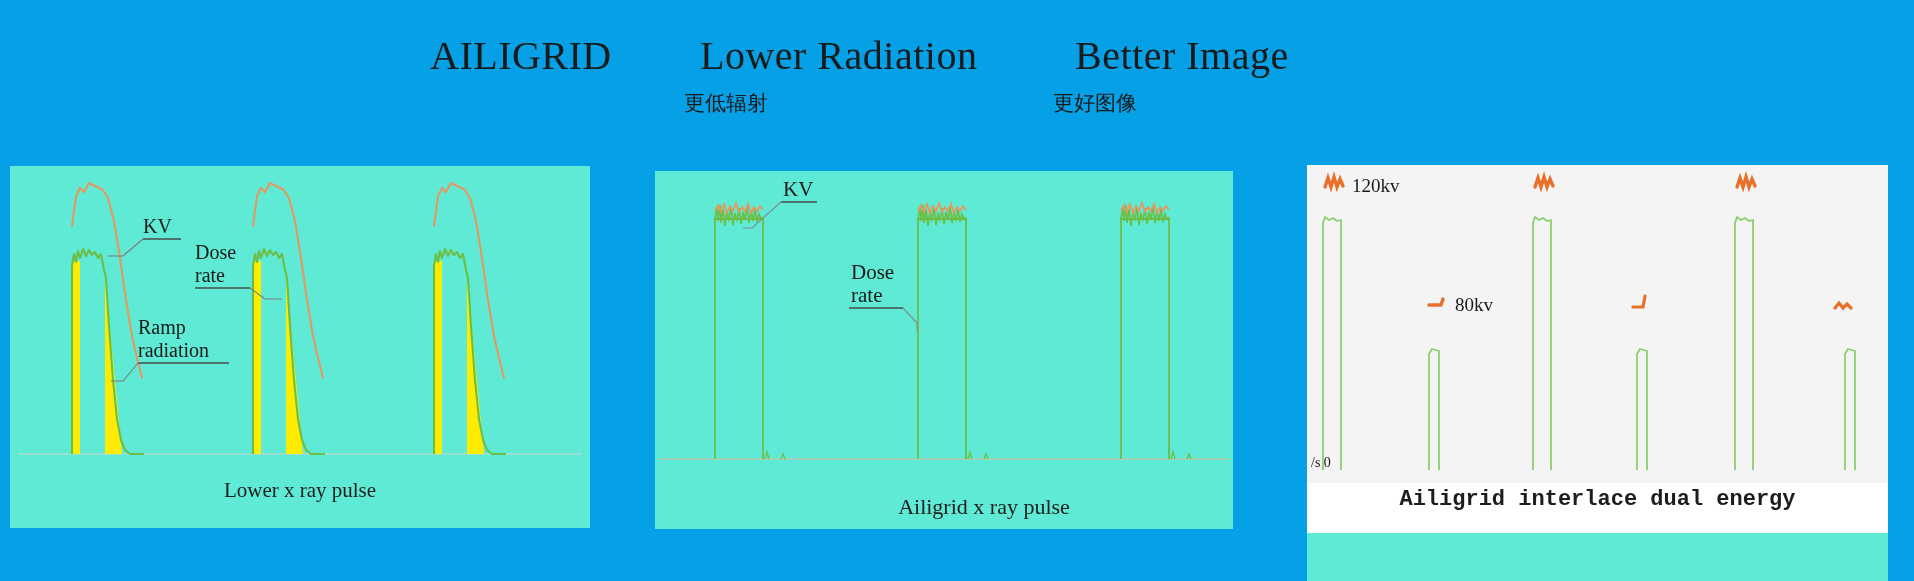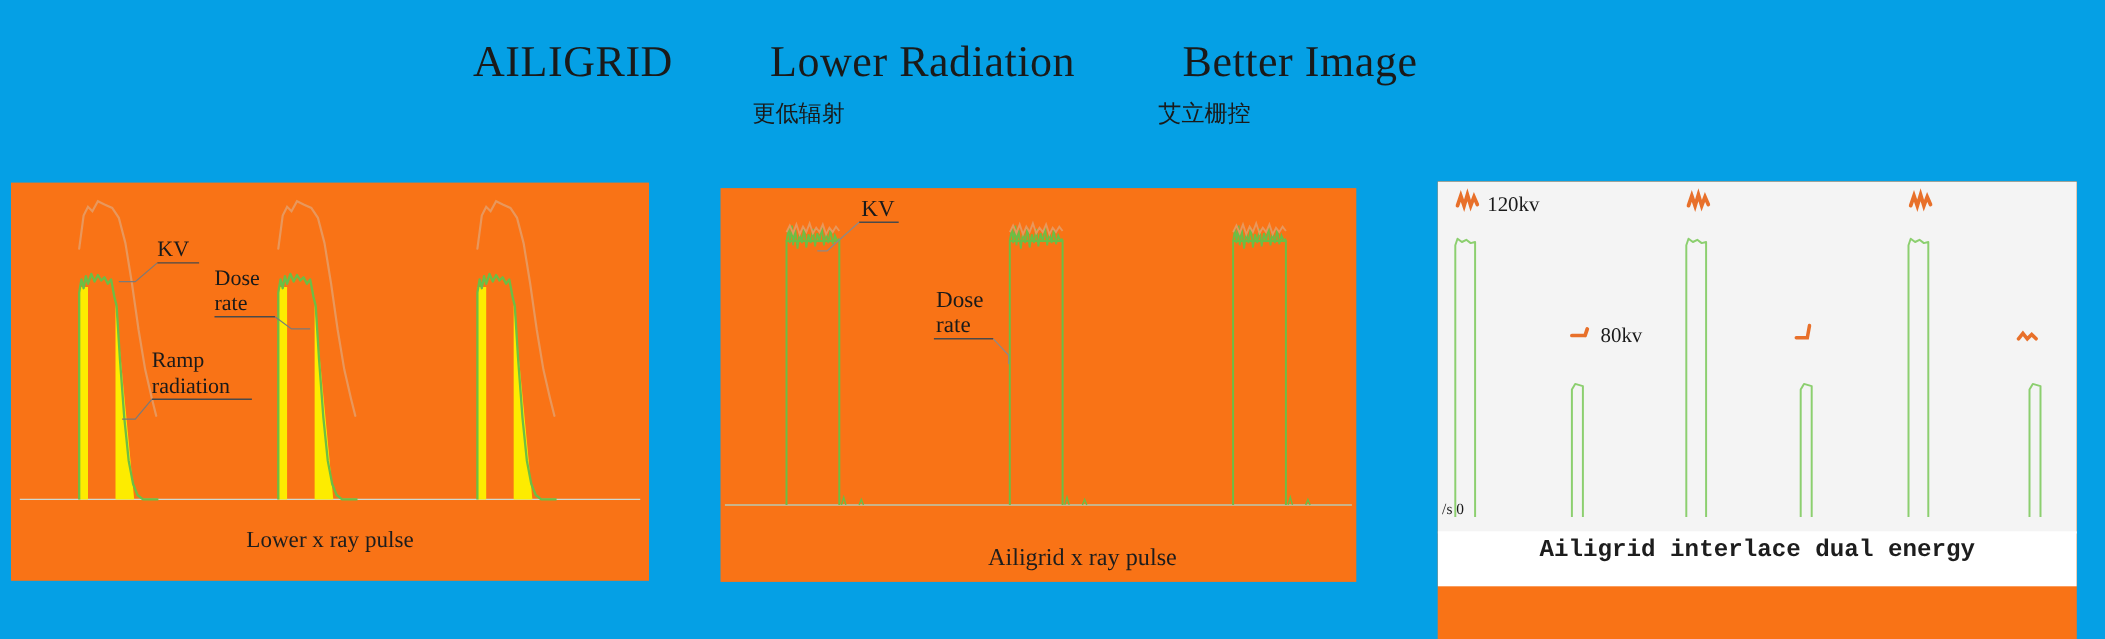--- a/index.html
+++ b/index.html
@@ -29,21 +29,21 @@
   #hg1{left:430px;top:35px;width:300px;}
   #hg2{left:700px;top:35px;width:400px;}
   #hg3{left:1075px;top:35px;width:380px;}
   #hg1 .hd-cn{margin-left:-4px;}
   #hg2 .hd-cn{margin-left:-16px;}
   #hg3 .hd-cn{margin-left:-22px;}
 
   
   .panel{
     position:absolute;
-    background:#f97316;
+    background:#5eead4;
     overflow:hidden;
   }
   #panel1{left:10px;  top:166px;width:580px; height:362px;}
   #panel2{left:655px; top:171px;width:578px; height:358px;}
   #panel3{left:1307px;top:165px;width:581px; height:424px;}
 
   .plot{position:absolute;left:0;top:0;width:100%;}
   #plot1{height:310px;}
   #plot2{height:305px;}
   #plot3{height:320px;background:#f4f4f4;}
@@ -74,21 +74,21 @@
     <div class="hd-en">AILIGRID</div>
   </div>
 
   <div class="hd-group" id="hg2">
     <div class="hd-en">Lower Radiation</div>
     <div class="hd-cn">更低辐射</div>
   </div>
 
   <div class="hd-group" id="hg3">
     <div class="hd-en">Better Image</div>
-    <div class="hd-cn">艾立栅控</div>
+    <div class="hd-cn">更好图像</div>
   </div>
 
 </div>
 
 <div class="panel" id="panel1">
 
   <svg class="plot" id="plot1" viewBox="0 0 580 310" preserveAspectRatio="none">
 
     <line x1="8" y1="288" x2="572" y2="288" stroke="#cfd8cf" stroke-width="1"></line>
 

